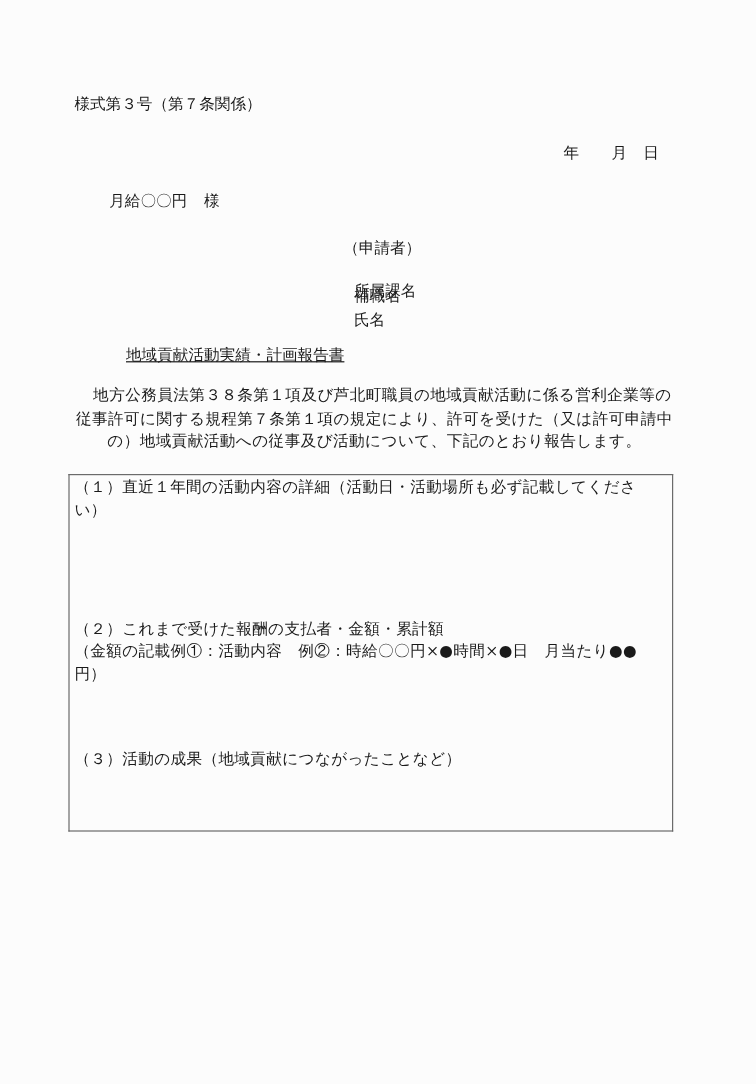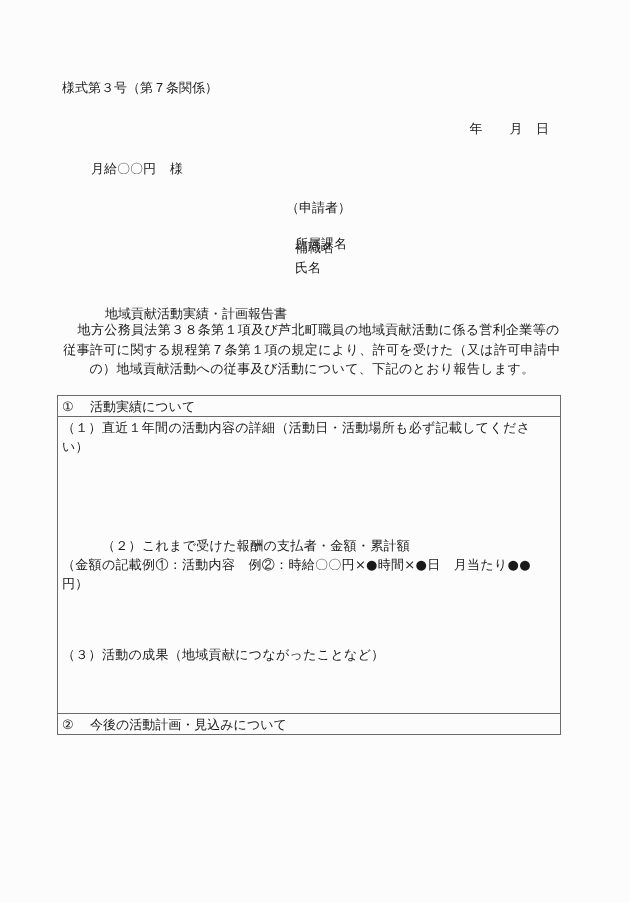--- a/index.html
+++ b/index.html
@@ -12,37 +12,37 @@
   .form-no { left: 62px; top: 80px; }
   .date { left: 456px; top: 121px; display: flex; gap: 0; }
   .date span { display: inline-block; }
   .date .y { width: 40px; }
   .date .m { width: 40px; }
   .addressee { left: 91px; top: 161px; }
   .addressee .gap { display: inline-block; width: 14px; }
   .applicant { left: 286px; top: 200px; }
   .applicant-field { left: 295px; }
   .f1 { top: 236px; } .f2 { top: 240px; } .f3 { top: 260px; }
-  .doc-title { left: 105px; top: 306px; }
+  .doc-title { left: 105px; top: 289px; text-decoration: underline; }
   .intro { left: 62px; top: 320px; width: 500px; white-space: normal; line-height: 19.5px; letter-spacing: 0.35px; }
   .intro p { margin: 0; }
   table.report {
     position: absolute; left: 57px; top: 395px; width: 504px;
     border-collapse: collapse; table-layout: fixed;
   }
   table.report td {
     border: 1px solid #6b6b6b; vertical-align: top; padding: 1px 4px 0 4px;
     font-size: 13px; line-height: 19px;
   }
   .hdr td { height: 17px; padding-top: 0; }
   .hdr .num { display: inline-block; width: 28px; }
   .body1 { height: 295px; }
   .body2 { height: 78px; }
   .item { margin: 0; letter-spacing: 0.3px; }
-  .item.i2 { margin-top: 80px; margin-left: 40px; }
+  .item.i2 { margin-top: 80px; }
   .item.i3 { margin-top: 52px; }
 </style>
 </head>
 <body>
 
 <div class="abs form-no">様式第３号（第７条関係）</div>
 
 <div class="abs date">
   <span class="y">年</span>
   <span class="m">月</span>
@@ -59,32 +59,22 @@
 <div class="abs applicant-field f3">氏名</div>
 
 <div class="abs doc-title">地域貢献活動実績・計画報告書</div>
 
 <div class="abs intro">
   <p>　地方公務員法第３８条第１項及び芦北町職員の地域貢献活動に係る営利企業等の従事許可に関する規程第７条第１項の規定により、許可を受けた（又は許可申請中の）地域貢献活動への従事及び活動について、下記のとおり報告します。</p>
 </div>
 
 <table class="report">
   <tbody>
-      <tr class="hdr">
-    <td>
-      <span class="num">①</span><span>活動実績について</span>
-    </td>
-  </tr>
   <tr>
     <td class="body1">
       <p class="item">（１）直近１年間の活動内容の詳細（活動日・活動場所も必ず記載してください）</p>
       <p class="item i2">（２）これまで受けた報酬の支払者・金額・累計額</p>
       <p class="item">（金額の記載例①：活動内容　例②：時給〇〇円×●時間×●日　月当たり●●円）</p>
       <p class="item i3">（３）活動の成果（地域貢献につながったことなど）</p>
     </td>
   </tr>
-  <tr class="hdr">
-    <td>
-      <span class="num">②</span><span>今後の活動計画・見込みについて</span>
-    </td>
-  </tr>
 </tbody>
   </table>
 
 </body></html>

